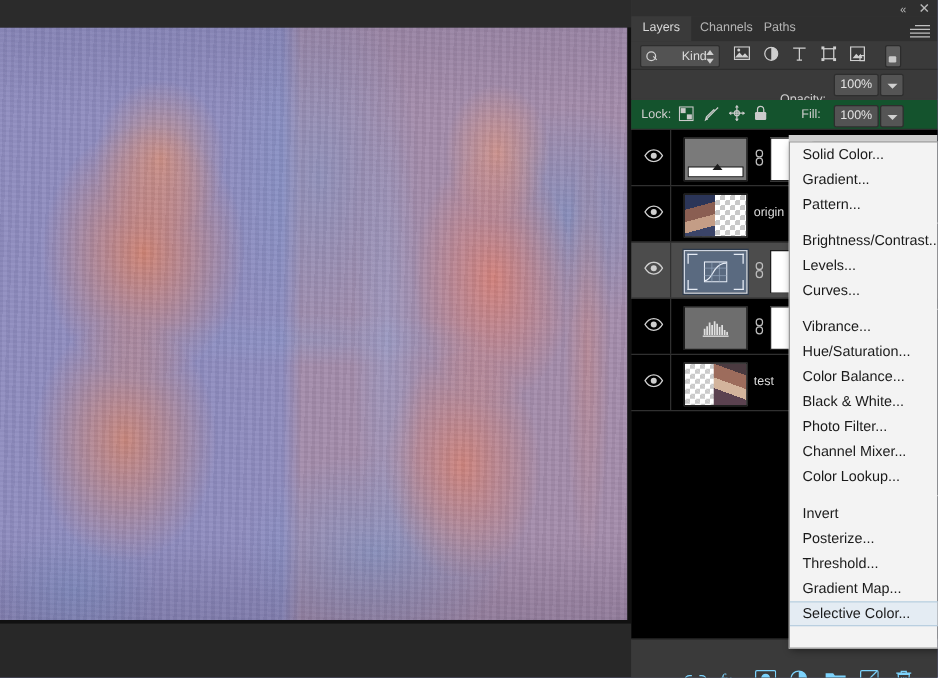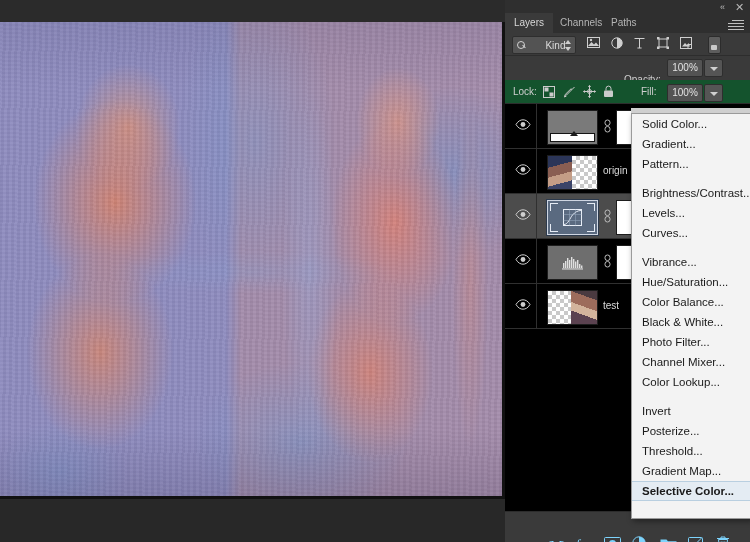--- a/index.html
+++ b/index.html
@@ -164,21 +164,21 @@
   #bic-adjust{left:127px;}
   #bic-group{left:155px;}
   #bic-new{left:183px;}
   #bic-delete{left:211px;}
 
   
   #adj-menu{position:absolute;left:631px;top:113px;width:119px;height:404px;
      background:#f3f3f3;border:1px solid #9a9a9a;box-shadow:2px 2px 6px rgba(0,0,0,.45);
      font-size:11.5px;color:#1a1a1a;overflow:hidden;z-index:40;}
   #adj-menu .mi{height:20px;line-height:20px;padding-left:10px;white-space:nowrap;cursor:pointer;}
-  #adj-menu .mi.hl{background:#e4ecf3;border-top:1px solid #b9cfe0;border-bottom:1px solid #b9cfe0;height:18px;line-height:18px;font-weight:bold;}
+  #adj-menu .mi.hl{background:#e4ecf3;border-top:1px solid #b9cfe0;border-bottom:1px solid #b9cfe0;height:18px;line-height:18px;}
   #adj-menu .sep{height:1px;background:#f3f3f3;margin:4px 0;}
   #menu-shadow-top{position:absolute;left:631px;top:108px;width:119px;height:5px;background:#cfcfcf;z-index:41;}
 </style>
 </head>
 <body>
 
 <div id="app">
 
   <div id="doc-area">
     <div id="canvas-top-strip"></div>

